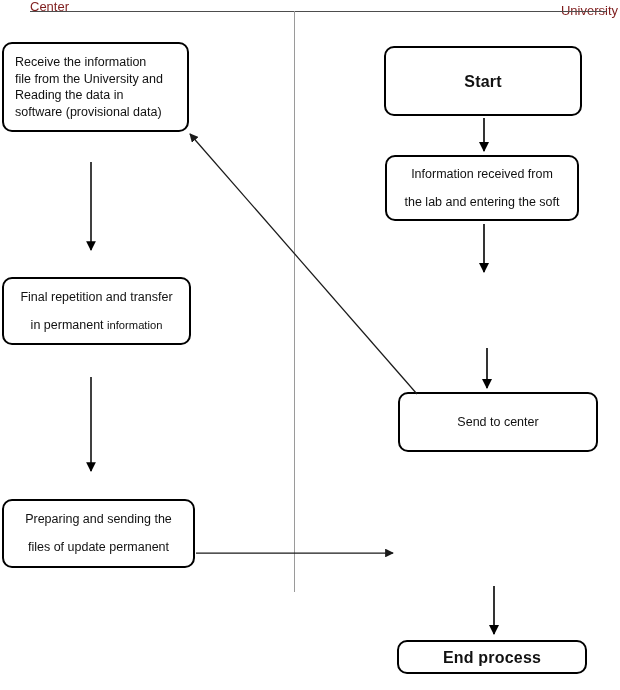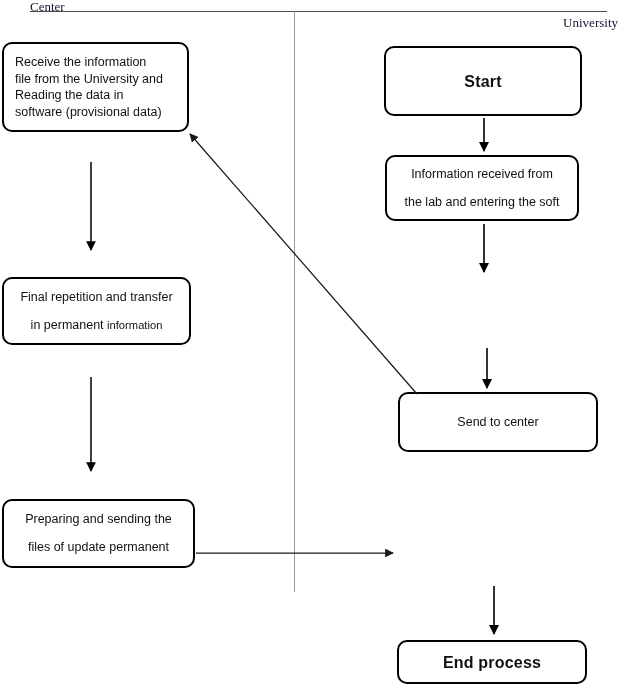--- a/index.html
+++ b/index.html
@@ -12,28 +12,28 @@
     width: 620px;
     height: 690px;
     background: #ffffff;
     overflow: hidden;
     font-family: "Liberation Sans", sans-serif;
   }
 
   
   .lane-label {
     position: absolute;
-    font-family: Liberation Serif, serif;
+    font-family: Liberation Sans, sans-serif;
     font-size: 13px;
-    color: #0f172a;
+    color: #7f1d1d;
     white-space: nowrap;
     line-height: 13px;
   }
   #lane-left-label  { left: 30px;  top: 0px; }
-  #lane-right-label { right: 2px;  top: 16px; text-align: right; }
+  #lane-right-label { right: 2px;  top: 4px; text-align: right; }
 
   .lane-hrule {
     position: absolute;
     left: 30px;
     top: 11px;
     width: 577px;
     height: 0;
     border-top: 1px solid #4d4d4d;
   }
   .lane-vrule {
@@ -123,21 +123,21 @@
     <span class="line">Information received from</span>
     <span class="line">the lab and entering the soft</span>
   </div>
 
 
   <div class="node" style="left:398px; top:392px; width:200px; height:60px;">
     <span class="line">Send to center</span>
   </div>
 
 
-  <div class="node terminal" style="left:397px; top:640px; width:190px; height:44px;">
+  <div class="node terminal" style="left:397px; top:640px; width:190px; height:34px;">
     <span class="line">End process</span>
   </div>
 
   <svg id="connectors" viewBox="0 0 620 690">
     <defs>
       <marker id="ah" viewBox="0 0 10 10" refX="9" refY="5" markerWidth="6.5" markerHeight="6.5" orient="auto-start-reverse">
         <path d="M 0 0 L 10 5 L 0 10 z" fill="#000000"></path>
       </marker>
       <marker id="ah-thin" viewBox="0 0 10 10" refX="9" refY="5" markerWidth="7" markerHeight="7" orient="auto-start-reverse">
         <path d="M 0 0 L 10 5 L 0 10 z" fill="#1a1a1a"></path>

